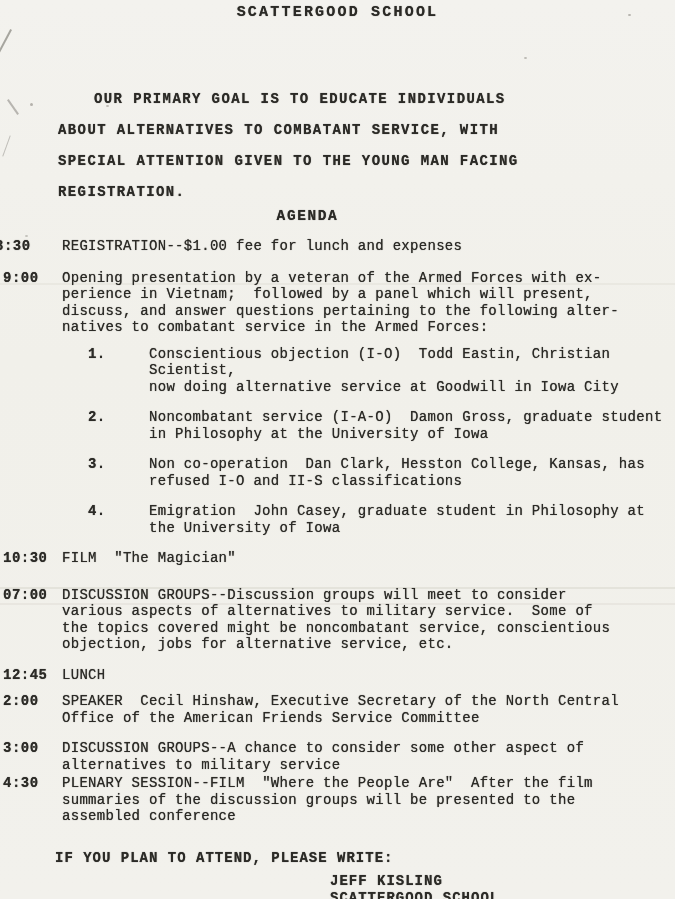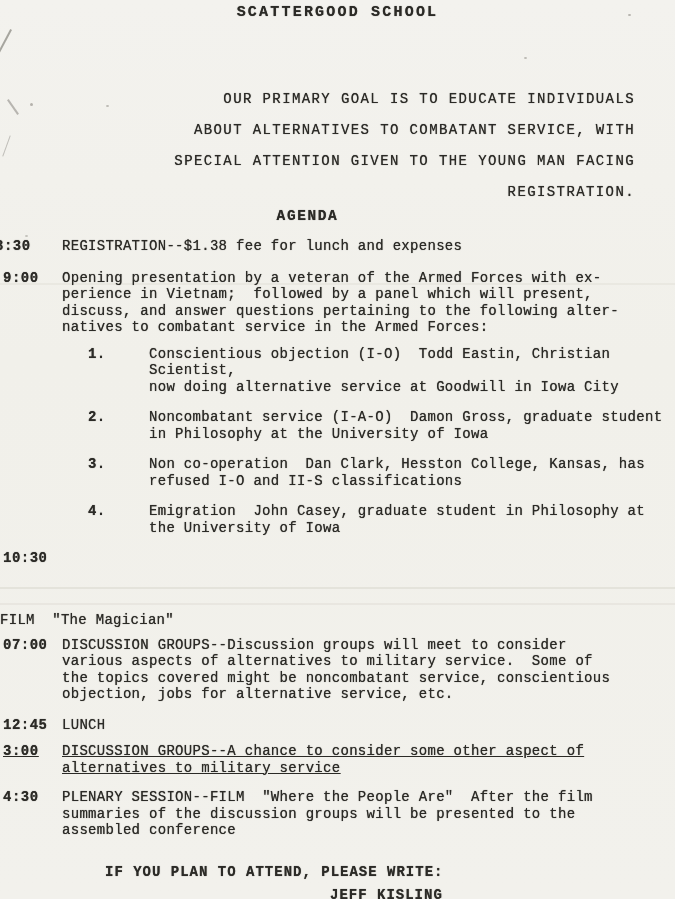--- a/index.html
+++ b/index.html
@@ -32,27 +32,26 @@
     text-align: center;
     font-weight: bold;
     font-size: 15px;
     letter-spacing: 2.2px;
     line-height: 16px;
   }
   .mission {
     margin-top: 63px;
     margin-left: 58px;
     margin-right: 40px;
-    font-weight: normal;
+    font-weight: bold;
     font-size: 14px;
     letter-spacing: 1.4px;
     line-height: 31px;
     text-indent: 36px;
     white-space: pre-wrap;
-    text-align: right;
   }
   .agenda-title {
     text-align: center;
     transform: translateX(-30px);
     font-weight: bold;
     font-size: 14.5px;
     letter-spacing: 1.6px;
     line-height: 17px;
   }
   .agenda-list {
@@ -93,27 +92,27 @@
     width: 29px;
     font-weight: bold;
   }
   .alt .txt {
     flex: 1 1 auto;
     white-space: pre-wrap;
     margin-left: 32px;
   }
   .mb15 { margin-bottom: 15px; }
   .mb14 { margin-bottom: 14px; }
-  .mb13 { margin-bottom: 13px; text-decoration: underline; }
+  .mb13 { margin-bottom: 2px; }
   .mb11 { margin-bottom: 25px; }
   .mb10 { margin-bottom: 10px; justify-content: center; }
-  .mb8  { margin-bottom: 8px; flex-direction: column; }
+  .mb8  { margin-bottom: 20px; }
   .closing {
     margin-top: 11px;
-    margin-left: 105px;
+    margin-left: 55px;
     font-weight: bold;
     font-size: 14px;
     letter-spacing: 1px;
     line-height: 16.5px;
   }
   .contact {
     margin-top: 7px;
     margin-left: 330px;
     font-weight: bold;
     font-size: 14px;
@@ -170,21 +169,21 @@
 ABOUT ALTERNATIVES TO COMBATANT SERVICE, WITH
 SPECIAL ATTENTION GIVEN TO THE YOUNG MAN FACING
 REGISTRATION.</div>
 
   <div class="agenda-title">AGENDA</div>
 
   <div class="agenda-list">
 
     <div class="row mb15">
       <span class="time clipped">8:30</span>
-      <span class="txt">REGISTRATION--$1.38 fee for lunch and expenses</span>
+      <span class="txt">REGISTRATION--$1.00 fee for lunch and expenses</span>
     </div>
 
     <div class="row mb10">
       <span class="time">9:00</span>
       <span class="txt">Opening presentation by a veteran of the Armed Forces with ex-
 perience in Vietnam;  followed by a panel which will present,
 discuss, and answer questions pertaining to the following alter-
 natives to combatant service in the Armed Forces:</span>
     </div>
 
@@ -223,20 +222,25 @@
 various aspects of alternatives to military service.  Some of
 the topics covered might be noncombatant service, conscientious
 objection, jobs for alternative service, etc.</span>
     </div>
 
     <div class="row mb10">
       <span class="time">12:45</span>
       <span class="txt">LUNCH</span>
     </div>
 
+    <div class="row mb14">
+      <span class="time">2:00</span>
+      <span class="txt">SPEAKER  Cecil Hinshaw, Executive Secretary of the North Central
+Office of the American Friends Service Committee</span>
+    </div>
 
     <div class="row mb13">
       <span class="time">3:00</span>
       <span class="txt">DISCUSSION GROUPS--A chance to consider some other aspect of
 alternatives to military service</span>
     </div>
 
     <div class="row mb11">
       <span class="time">4:30</span>
       <span class="txt">PLENARY SESSION--FILM  "Where the People Are"  After the film

